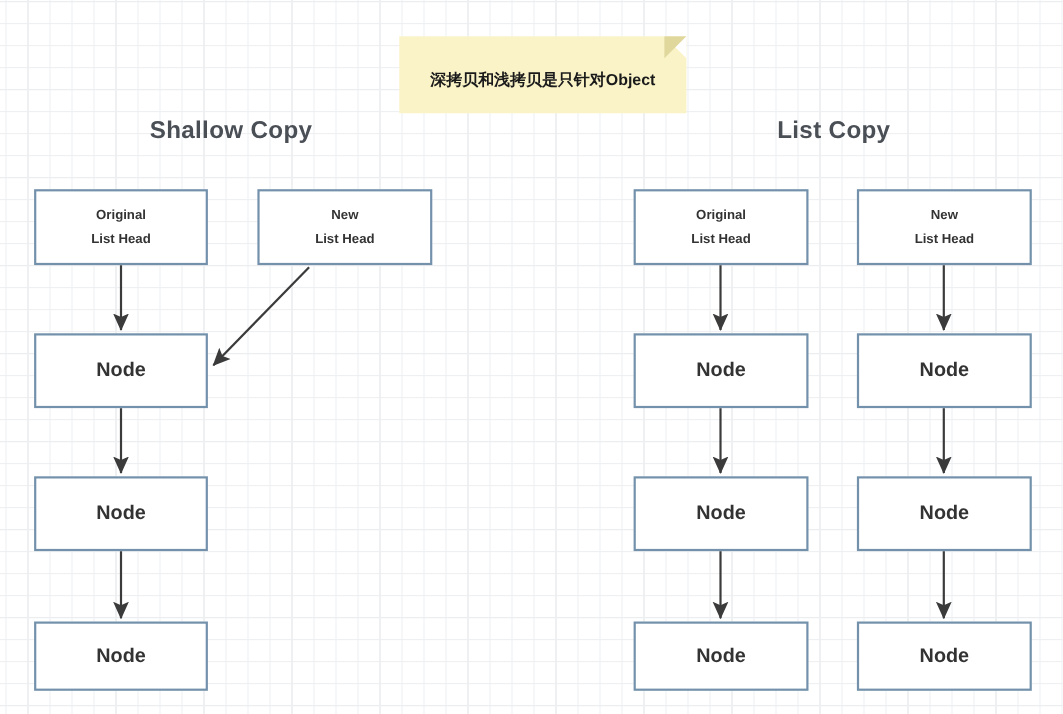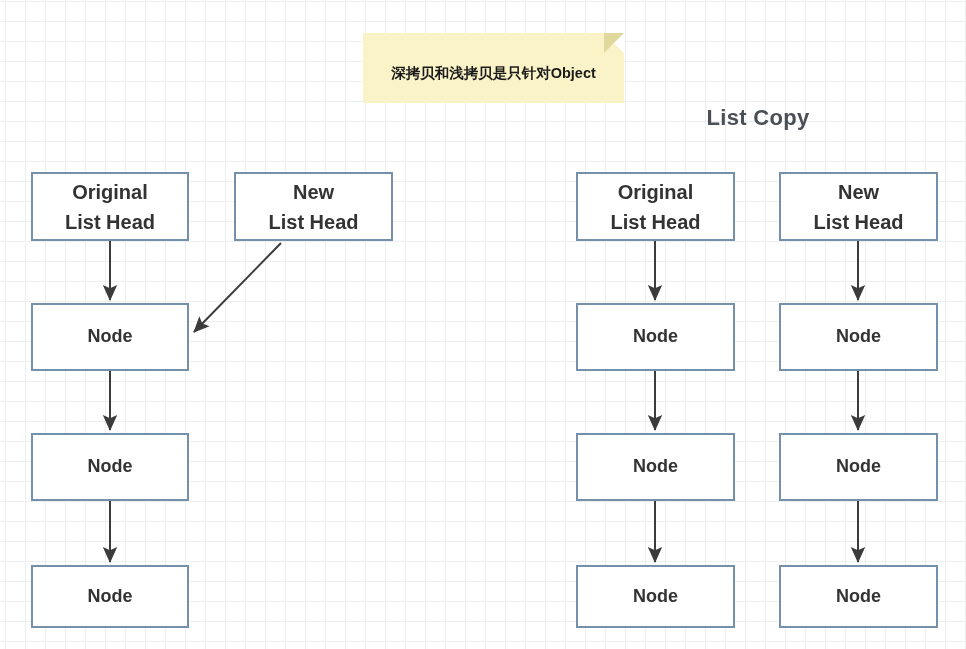--- a/index.html
+++ b/index.html
@@ -51,21 +51,21 @@
   .node-box {
     position: absolute;
     box-sizing: border-box;
     border: 2px solid #7391ab;
     background: #ffffff;
     display: flex;
     flex-direction: column;
     align-items: center;
     justify-content: center;
     color: #333333;
-    font-size: 20px;
+    font-size: 12px;
     font-weight: bold;
   }
   .node-box .line1 { line-height: 1.1; }
   .node-box .line2 { line-height: 1.1; margin-top: 8px; }
   .node-box.single { font-size: 18px; }
 
   .sticky-note {
     position: absolute;
     box-sizing: border-box;
     background: #faf3c8;
@@ -126,20 +126,21 @@
     <line x1="858" y1="371" x2="858" y2="430" stroke="#3b3b3b" stroke-width="2" marker-end="url(#arrowhead)"></line>
     <line x1="858" y1="501" x2="858" y2="562" stroke="#3b3b3b" stroke-width="2" marker-end="url(#arrowhead)"></line>
   </svg>
 
   <div class="sticky-note" style="left:363px; top:33px; width:261px; height:70px;">
     <div class="fold"></div>
     <div class="fold2"></div>
     <div class="note-text">深拷贝和浅拷贝是只针对Object</div>
   </div>
 
+  <div class="section-title" style="left:30px; top:105px; width:360px;">Shallow Copy</div>
   <div class="section-title" style="left:578px; top:105px; width:360px;">List Copy</div>
 
   <div class="node-box" style="left:31px; top:172px; width:158px; height:69px;">
     <div class="line1">Original</div>
     <div class="line2">List Head</div>
   </div>
 
   <div class="node-box single" style="left:31px; top:303px; width:158px; height:68px;">
     <div class="line1">Node</div>
   </div>

